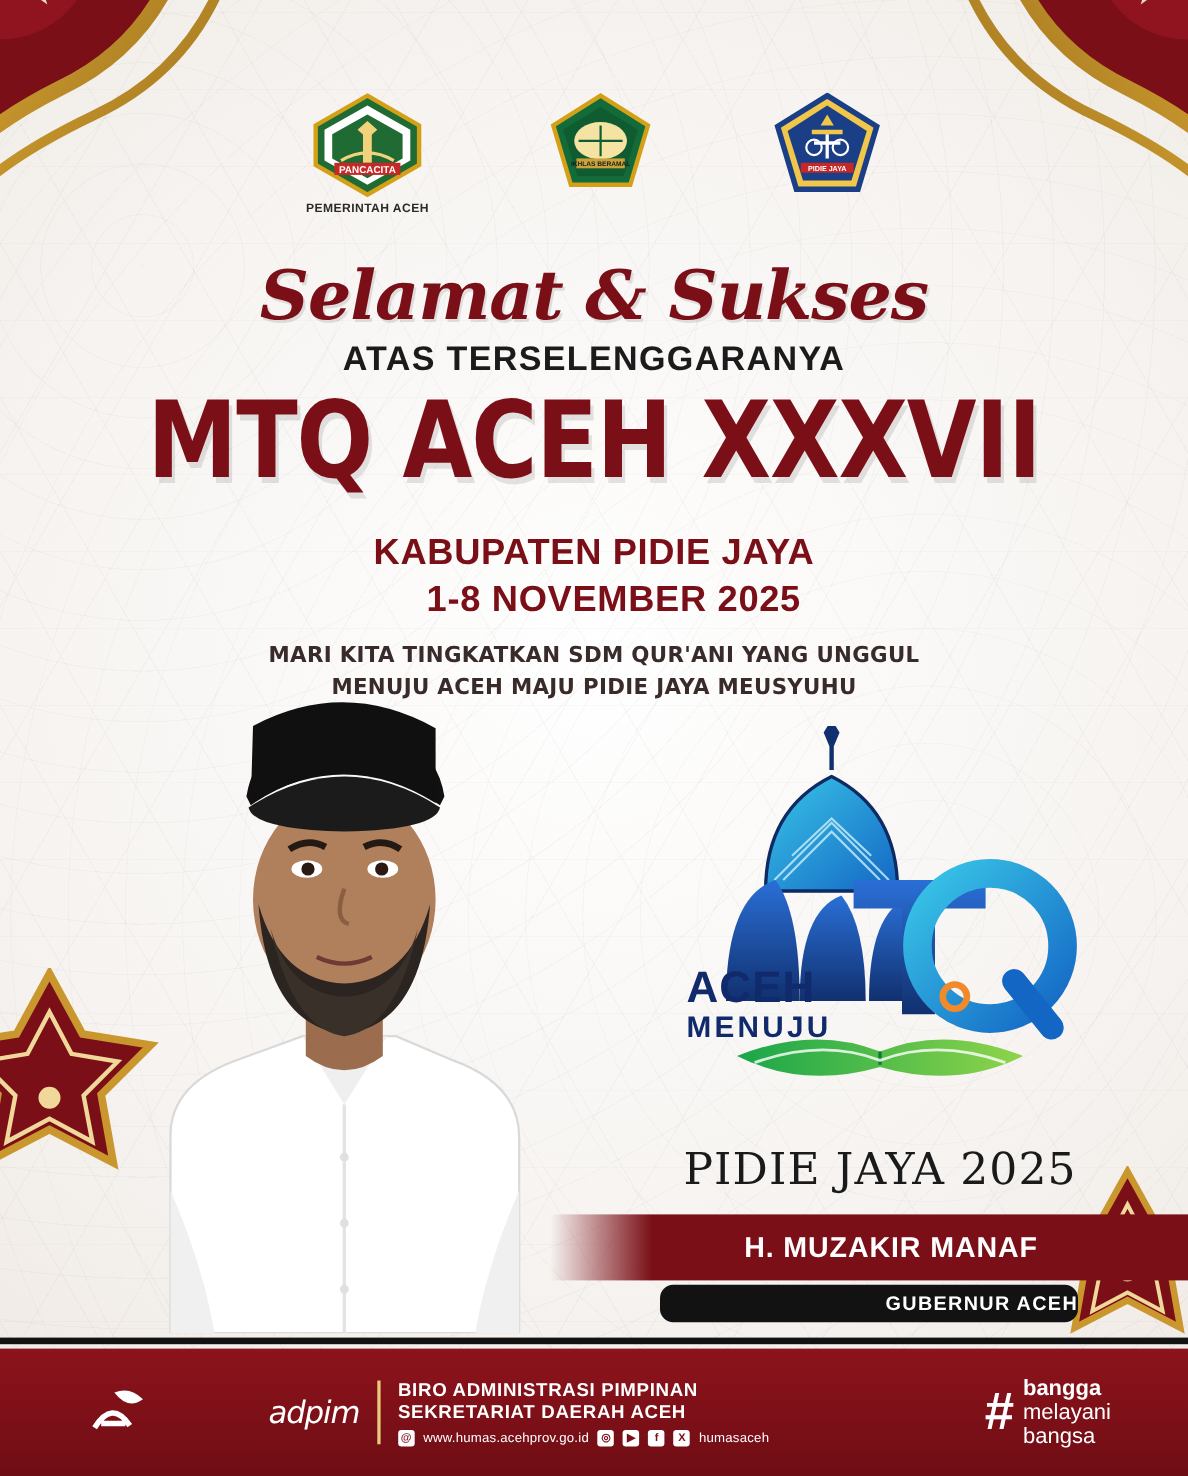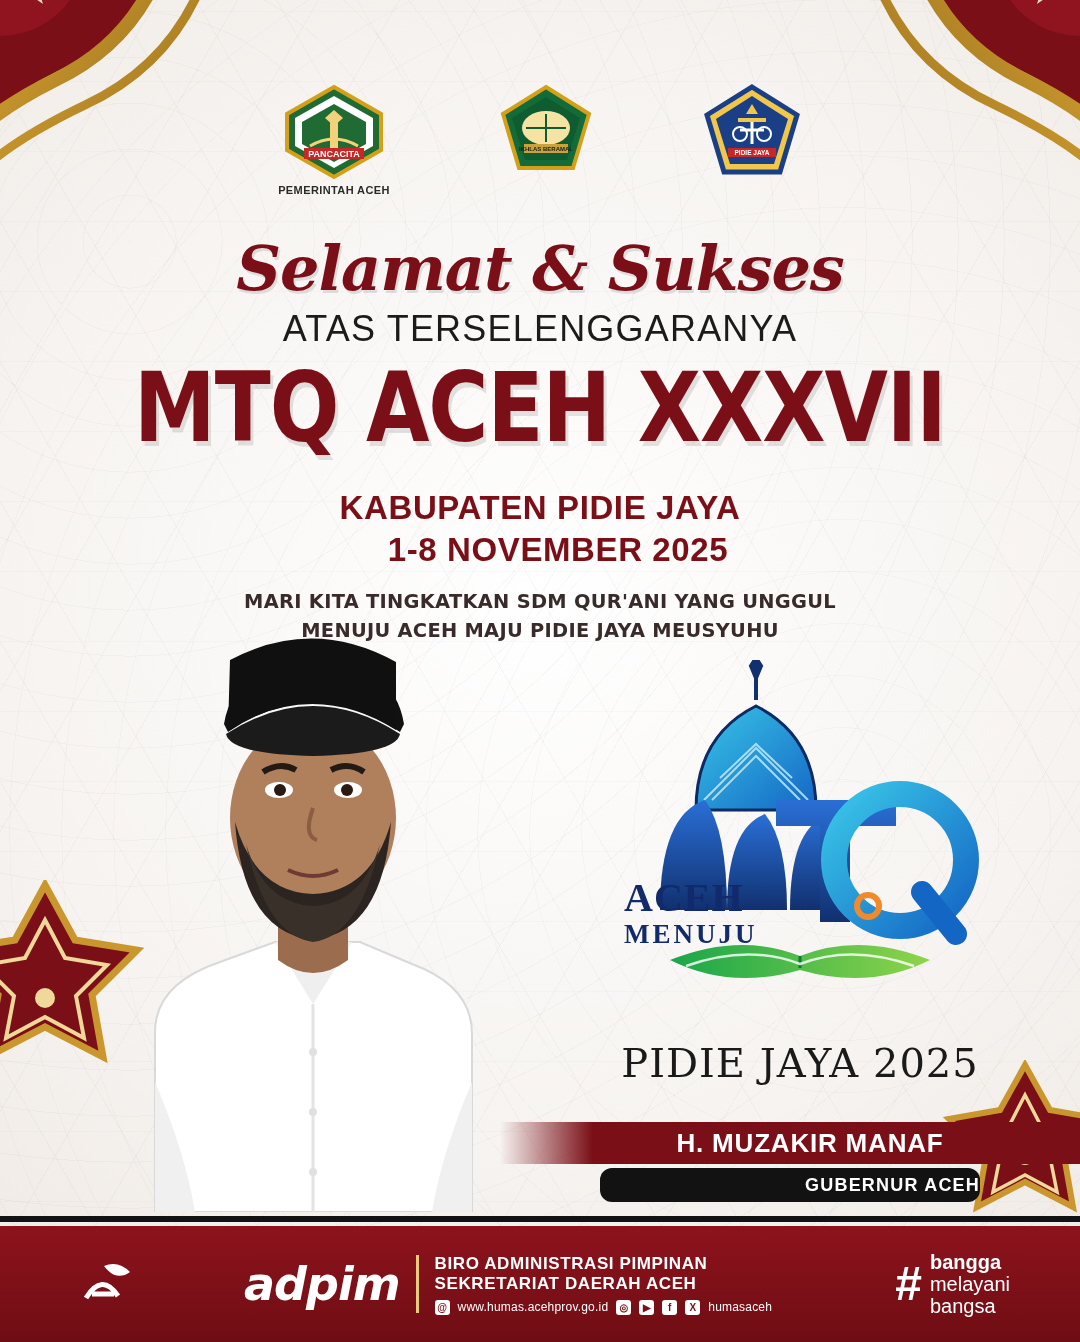--- a/index.html
+++ b/index.html
@@ -53,21 +53,21 @@
   
   .head{position:absolute;top:238px;left:0;right:0;text-align:center;z-index:6;}
   .t-selamat{
     font-family:"DejaVu Serif",serif;
     font-size:62px;font-weight:bold;font-style:italic;
     color:#7a0f17;letter-spacing:-1px;line-height:1;
     text-shadow:2px 3px 0 rgba(0,0,0,.10);
   }
   .t-atas{
     margin-top:8px;
-    font-size:36px;font-weight:normal;letter-spacing:1.2px;color:#1b1b1b;
+    font-size:31px;font-weight:bold;letter-spacing:1.2px;color:#1b1b1b;
   }
   .t-mtq{
     margin-top:10px;
     font-size:82px;font-weight:bold;letter-spacing:-1px;color:#7a0f17;
     font-family:"DejaVu Sans",sans-serif;
     transform:scaleY(1.18);transform-origin:center;
     text-shadow:3px 4px 0 rgba(0,0,0,.10);
   }
   .t-kab{
     margin-top:34px;
@@ -89,32 +89,32 @@
     position:absolute;left:60px;bottom:130px;width:470px;height:600px;z-index:7;
   }
 
   
   .emblem{
     position:absolute;right:80px;top:660px;width:400px;height:420px;z-index:6;
     text-align:center;
   }
   .emblem-aceh{
     position:absolute;left:24px;top:218px;text-align:left;
-    font-family:Liberation Serif, serif;color:#102a6b;
+    font-family:Liberation Sans, sans-serif;color:#102a6b;
   }
   .emblem-aceh .l1{font-size:40px;font-weight:bold;letter-spacing:1px;line-height:1;}
   .emblem-aceh .l2{font-size:27px;font-weight:bold;letter-spacing:3px;line-height:1.2;}
   .emblem-pidie{
     position:absolute;left:0;right:0;bottom:-6px;
     font-family:"DejaVu Serif",serif;font-size:40px;color:#1a1a1a;letter-spacing:1px;
   }
 
   
   .name-banner{
-    position:absolute;right:0;bottom:178px;width:580px;height:42px;z-index:8;
+    position:absolute;right:0;bottom:178px;width:580px;height:60px;z-index:8;
     background:linear-gradient(90deg,rgba(122,15,23,0) 0%,#7a0f17 16%,#7a0f17 100%);
     display:flex;align-items:center;justify-content:center;
   }
   .name-banner span{
     color:#fff;font-size:26px;font-weight:bold;letter-spacing:.8px;
     padding-left:40px;
   }
   .title-banner{
     position:absolute;right:100px;bottom:140px;width:380px;height:34px;z-index:8;
     background:#121212;display:flex;align-items:center;justify-content:flex-end;
@@ -124,21 +124,21 @@
 
   
   .rule{position:absolute;left:0;right:0;bottom:120px;height:6px;background:#121212;z-index:9;}
   .footer{
     position:absolute;left:0;right:0;bottom:0;height:116px;z-index:9;
     background:linear-gradient(180deg,#8d131c 0%,#6f0d14 100%);
     display:flex;align-items:center;
   }
   .f-left{display:flex;align-items:center;padding-left:78px;gap:16px;}
   .adpim{
-    color:#fff;font-size:46px;font-weight:bold;font-style:italic;letter-spacing:-1px;
+    color:#fff;font-size:28px;font-weight:normal;font-style:italic;letter-spacing:-1px;
     font-family:"DejaVu Sans",sans-serif;
   }
   .vbar{width:3px;height:58px;background:#e9c97a;}
   .f-txt .l1{color:#fff;font-size:17px;font-weight:bold;letter-spacing:.6px;}
   .f-txt .l2{color:#fff;font-size:17px;font-weight:bold;letter-spacing:.6px;}
   .f-social{display:flex;align-items:center;gap:8px;margin-top:6px;}
   .f-social .s{
     width:15px;height:15px;border-radius:3px;background:#fff;color:#7a0f17;
     font-size:10px;line-height:15px;text-align:center;font-weight:bold;
   }

